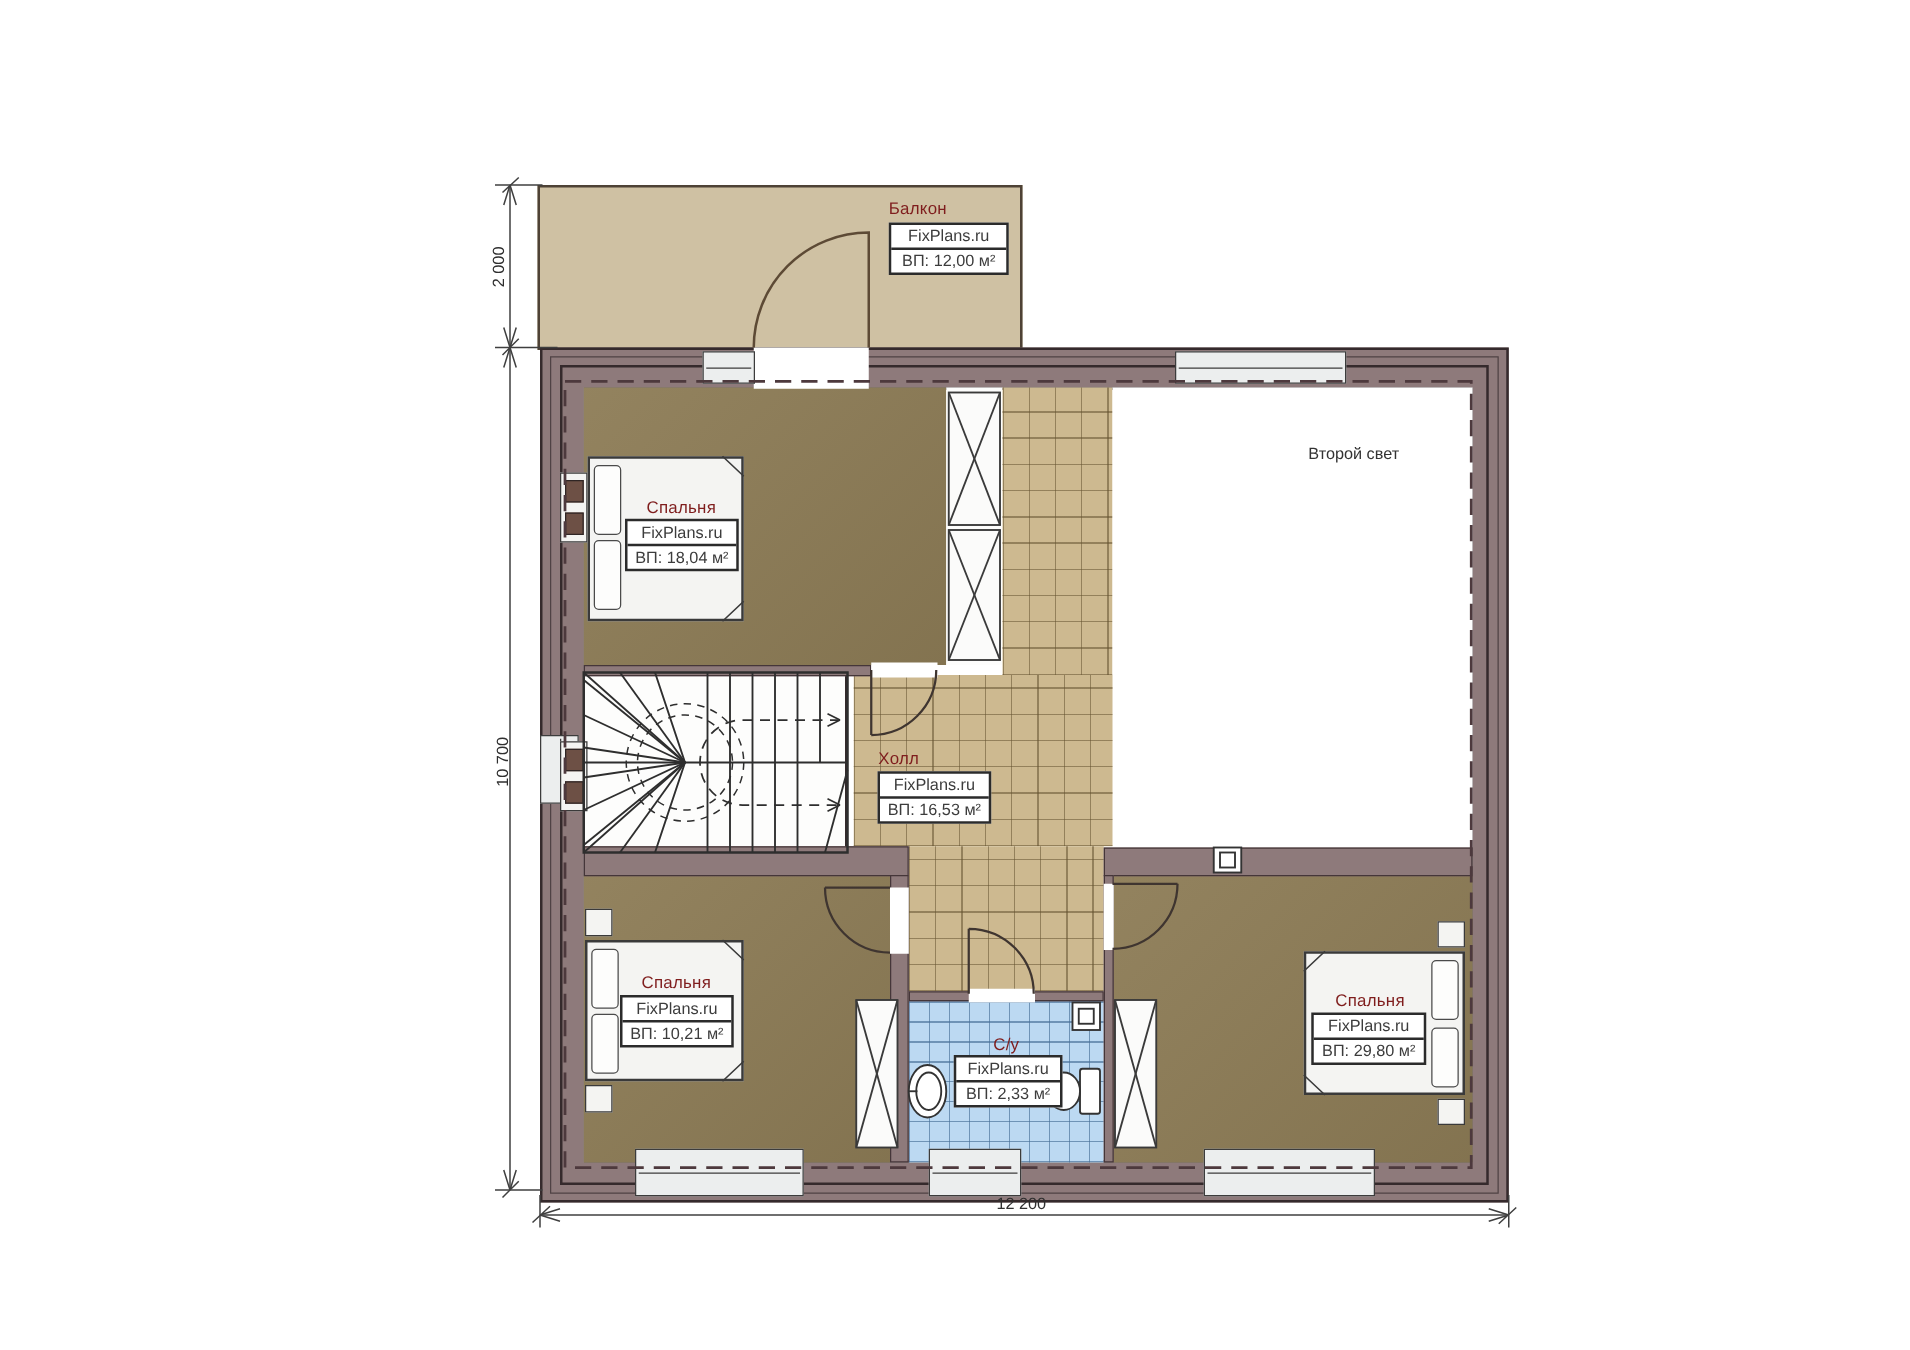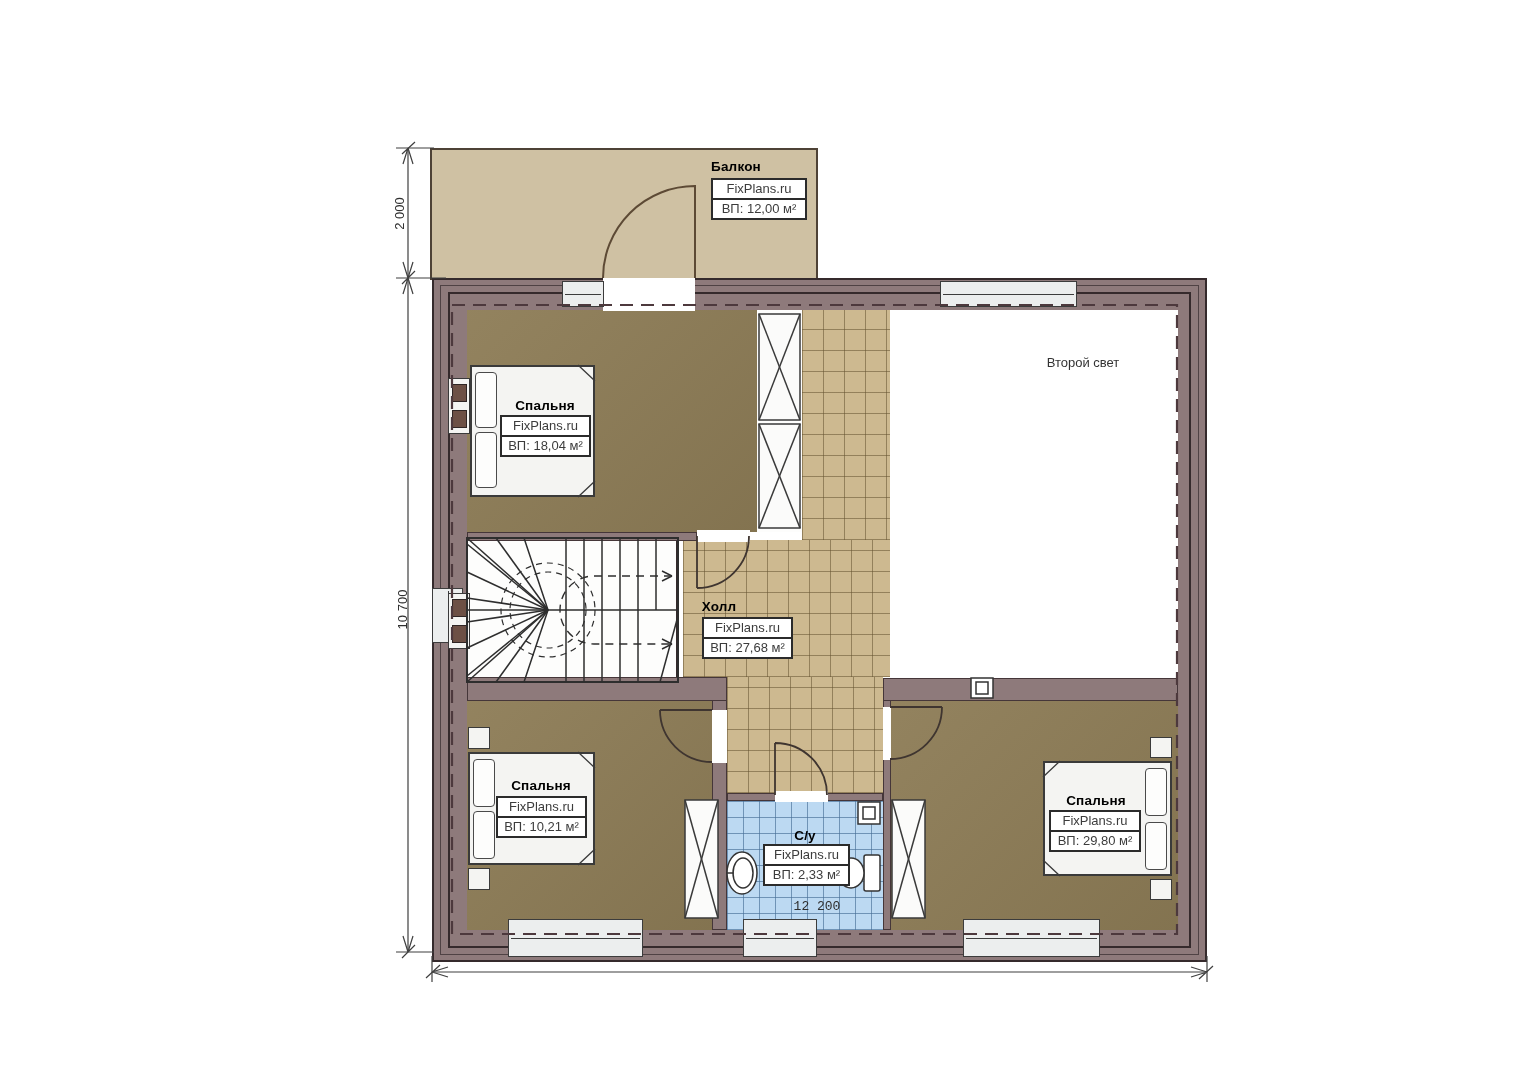--- a/index.html
+++ b/index.html
@@ -26,21 +26,21 @@
   .window{background:#eceeee;border:1.5px solid #3c3c3c;box-sizing:border-box;}
   .window .mid-h{position:absolute;left:2px;right:2px;top:50%;height:0;border-top:1.5px solid #3c3c3c;}
   .window .mid-v{position:absolute;top:2px;bottom:2px;left:50%;width:0;border-left:1.5px solid #3c3c3c;}
   
   .bed{background:#f4f4f2;border:2px solid #3a3a3a;box-sizing:border-box;}
   .pillow{position:absolute;background:#fdfdfc;border:1.5px solid #4a4a4a;border-radius:4px;box-sizing:border-box;}
   .stand{background:#f4f4f2;border:1.5px solid #3a3a3a;box-sizing:border-box;}
   .flue{background:#f4f4f2;border:1.5px solid #3a3a3a;box-sizing:border-box;}
   .flue .cell{position:absolute;left:3px;width:13px;height:16px;background:#6d5045;border:1px solid #2f2524;}
   
-  .room-name{font-size:13.5px;font-weight:bold;color:#000000;text-align:center;letter-spacing:.2px;}
+  .room-name{font-size:13.5px;font-weight:normal;color:#7f1d1d;text-align:center;letter-spacing:.2px;}
   .label-box{background:#fff;border:2px solid #2b2b2b;box-sizing:border-box;}
   .label-box .row{height:18px;line-height:18px;text-align:center;font-size:13px;color:#3c3c3c;
                   white-space:nowrap;overflow:hidden;}
   .label-box .row:first-child{border-bottom:2px solid #2b2b2b;}
   .plain-label{font-size:13px;color:#333;text-align:center;white-space:nowrap;}
   .dim-label{font-size:13px;color:#2f2f2f;text-align:center;white-space:nowrap;}
   .rot{transform:rotate(-90deg);transform-origin:center center;}
   svg.overlay{position:absolute;left:0;top:0;z-index:6;pointer-events:none;}
   .z1{z-index:1}.z2{z-index:2}.z3{z-index:3}.z4{z-index:4}.z7{z-index:7}
 </style>
@@ -249,21 +249,21 @@
 
   <div class="abs room-name z7" style="left:495px;top:398px;width:100px;">Спальня</div>
   <div class="abs label-box z7" style="left:500px;top:415px;width:91px;">
     <div class="row">FixPlans.ru</div>
     <div class="row">ВП: 18,04 м²</div>
   </div>
 
   <div class="abs room-name z7" style="left:669px;top:599px;width:100px;">Холл</div>
   <div class="abs label-box z7" style="left:702px;top:617px;width:91px;">
     <div class="row">FixPlans.ru</div>
-    <div class="row">ВП: 27,68 м²</div>
+    <div class="row">ВП: 16,53 м²</div>
   </div>
 
   <div class="abs plain-label z7" style="left:1013px;top:355px;width:140px;">Второй свет</div>
 
   <div class="abs room-name z7" style="left:491px;top:778px;width:100px;">Спальня</div>
   <div class="abs label-box z7" style="left:496px;top:796px;width:91px;">
     <div class="row">FixPlans.ru</div>
     <div class="row">ВП: 10,21 м²</div>
   </div>
 
@@ -272,17 +272,17 @@
     <div class="row">FixPlans.ru</div>
     <div class="row">ВП: 2,33 м²</div>
   </div>
 
   <div class="abs room-name z7" style="left:1046px;top:793px;width:100px;">Спальня</div>
   <div class="abs label-box z7" style="left:1049px;top:810px;width:92px;">
     <div class="row">FixPlans.ru</div>
     <div class="row">ВП: 29,80 м²</div>
   </div>
 
-  <div class="abs dim-label z7" style="left:772px;top:899px;width:90px;font-family:Liberation Mono, monospace;">12 200</div>
+  <div class="abs dim-label z7" style="left:772px;top:955px;width:90px;">12 200</div>
   <div class="abs dim-label rot z7" style="left:369px;top:206px;width:60px;">2 000</div>
   <div class="abs dim-label rot z7" style="left:367px;top:602px;width:70px;">10 700</div>
 
 </div>
 
 </body></html>

